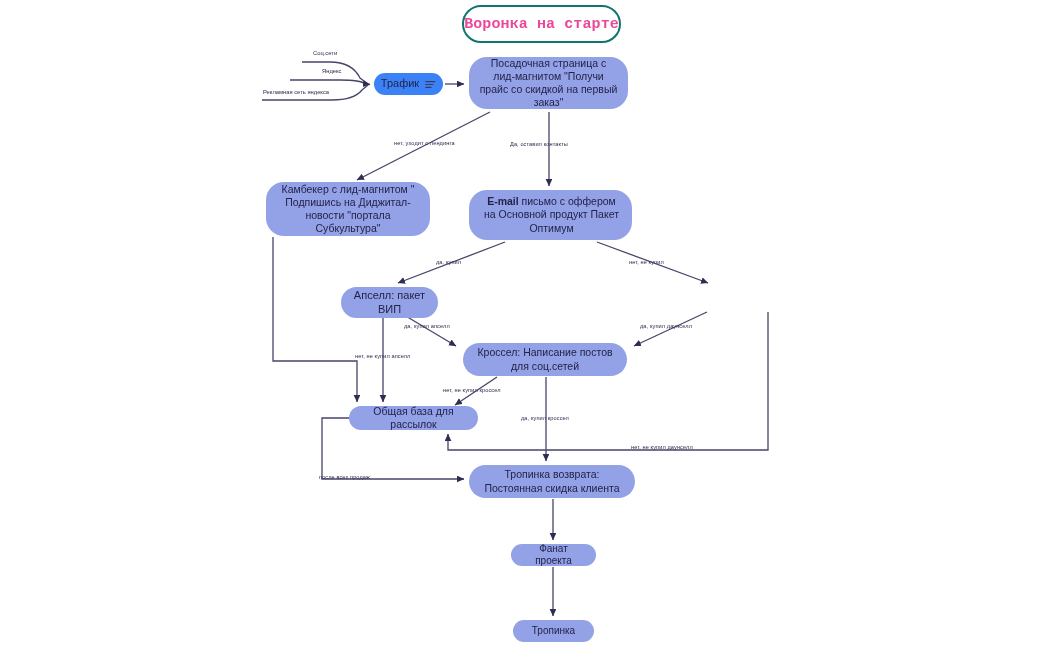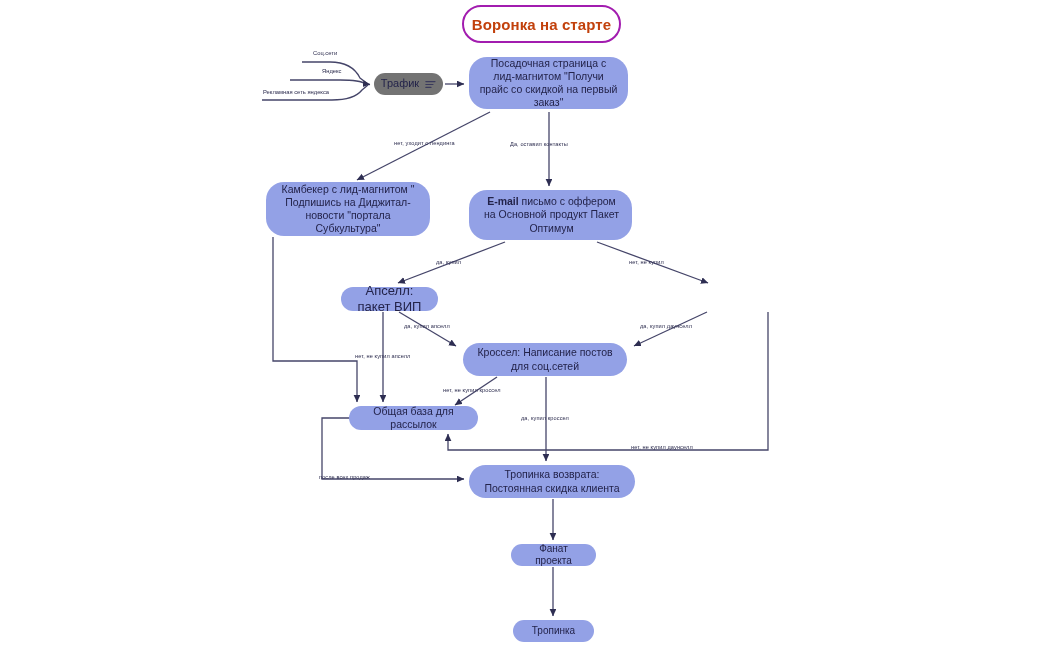--- a/index.html
+++ b/index.html
@@ -20,52 +20,53 @@
     left: 0; top: 0;
     width: 1050px; height: 651px;
     pointer-events: none;
   }
 
   
   .title-pill {
     position: absolute;
     left: 462px; top: 5px;
     width: 159px; height: 38px;
-    border: 2px solid #a21caf;
+    border: 2px solid #0f766e;
     border-radius: 19px;
     background: #ffffff;
     display: flex;
     align-items: center;
     justify-content: center;
     font-size: 15px;
     font-weight: bold;
-    color: #c2410c;
+    color: #ec4899;
     letter-spacing: 0.1px;
+    font-family: Liberation Mono, monospace;
   }
 
   
   .node {
     position: absolute;
     border-radius: 18px;
     display: flex;
     align-items: center;
     justify-content: center;
     text-align: center;
     color: #23234a;
     line-height: 1.25;
     padding: 4px 10px;
   }
   .node.blue { background: #93a1e6; }
-  .node.gray { background: #737373; }
+  .node.gray { background: #3b82f6; }
 
   .n-landing { left: 469px; top: 57px;  width: 159px; height: 52px; font-size: 10.5px; }
   .n-traffic { left: 374px; top: 73px;  width: 69px;  height: 22px; font-size: 11px; }
   .n-comeback{ left: 266px; top: 182px; width: 164px; height: 54px; font-size: 10.5px; }
   .n-email   { left: 469px; top: 190px; width: 163px; height: 50px; font-size: 10.5px; padding-left: 12px; }
-  .n-upsell  { left: 341px; top: 287px; width: 97px;  height: 24px; font-size: 13px; }
+  .n-upsell  { left: 341px; top: 287px; width: 97px;  height: 31px; font-size: 11px; }
   .n-downsell{ left: 657px; top: 287px; width: 131px; height: 24px; font-size: 10.5px; }
   .n-crossell{ left: 463px; top: 343px; width: 164px; height: 33px; font-size: 10.5px; }
   .n-base    { left: 349px; top: 406px; width: 129px; height: 24px; font-size: 10.5px; }
   .n-return  { left: 469px; top: 465px; width: 166px; height: 33px; font-size: 10.5px; }
   .n-fan     { left: 511px; top: 544px; width: 85px;  height: 22px; font-size: 10px; }
   .n-promo   { left: 513px; top: 620px; width: 81px;  height: 22px; font-size: 10px; }
 
   .traffic-inner {
     display: flex; align-items: center; gap: 6px;
   }

